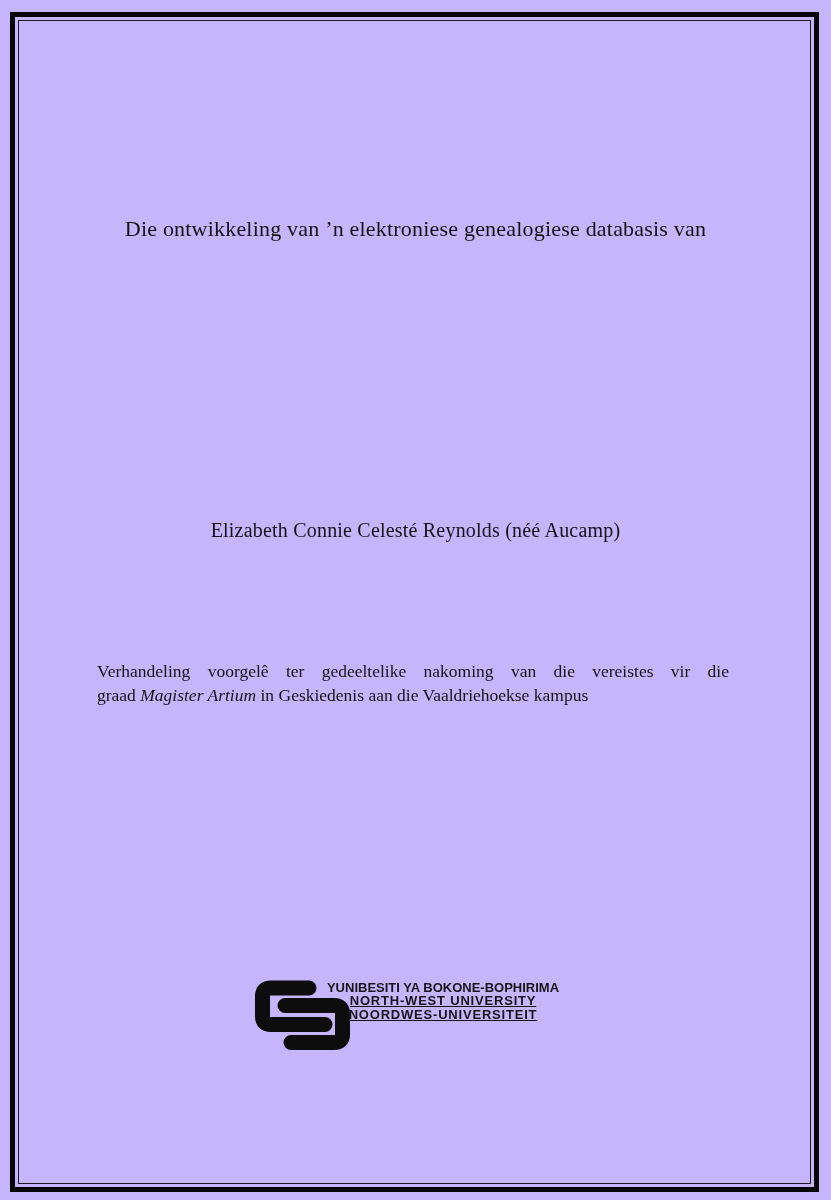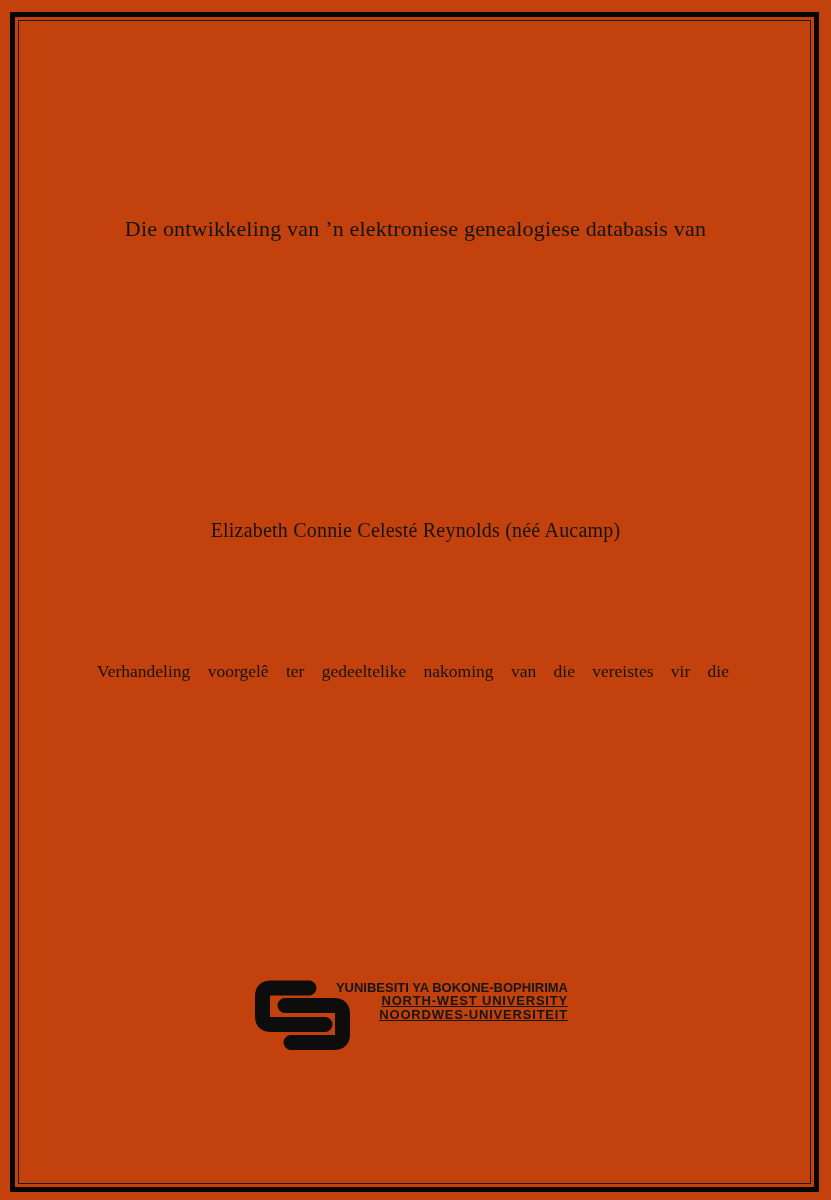--- a/index.html
+++ b/index.html
@@ -10,21 +10,21 @@
     background: #ffffff;
     font-family: "Liberation Serif", serif;
     color: #141414;
     position: relative;
     overflow: hidden;
   }
 
   .page {
     position: absolute;
     inset: 0;
-    background: #c2410c;
+    background: #c4b5fd;
   }
 
   
   .frame-outer {
     position: absolute;
     left: 10px;
     top: 12px;
     width: 809px;
     height: 1180px;
     border: 5px solid #060606;
@@ -98,21 +98,21 @@
     left: 255px;
     top: 2px;
     width: 95px;
     height: 70px;
   }
   .logo-text {
     position: absolute;
     left: 318px;
     top: 3px;
     width: 250px;
-    text-align: right;
+    text-align: center;
     font-family: "Liberation Sans", sans-serif;
     font-weight: 700;
     font-size: 13px;
     line-height: 13.3px;
     color: #161616;
     white-space: nowrap;
   }
   .logo-text .spread { letter-spacing: 0.8px; text-decoration: underline; }
 </style>
 </head>
@@ -127,20 +127,21 @@
   <div class="abs title-block">
     <div>Die ontwikkeling van ’n elektroniese genealogiese databasis van</div>
   </div>
 
   <div class="abs byline">deur</div>
 
   <div class="abs author-line">Elizabeth Connie Celesté Reynolds (néé Aucamp)</div>
 
   <div class="abs statement-block">
     <div class="statement-justified">Verhandeling voorgelê ter gedeeltelike nakoming van die vereistes vir die</div>
+    <div><span>graad </span><span class="italic">Magister Artium</span><span> in Geskiedenis aan die Vaaldriehoekse kampus</span></div>
   </div>
 
 
   <div class="abs logo-block">
     <svg class="logo-mark" viewBox="0 0 95 70" xmlns="http://www.w3.org/2000/svg" aria-hidden="true">
 
       <path d="M 54 8 H 16 Q 7.5 8 7.5 16 V 36.5 Q 7.5 44.5 16 44.5 H 70" fill="none" stroke="#0d0d0d" stroke-width="15" stroke-linecap="round" stroke-linejoin="round"></path>
 
       <path d="M 30 25.5 H 79 Q 87.5 25.5 87.5 33.5 V 54.5 Q 87.5 62.5 79 62.5 H 36" fill="none" stroke="#0d0d0d" stroke-width="15" stroke-linecap="round" stroke-linejoin="round"></path>
     </svg>

